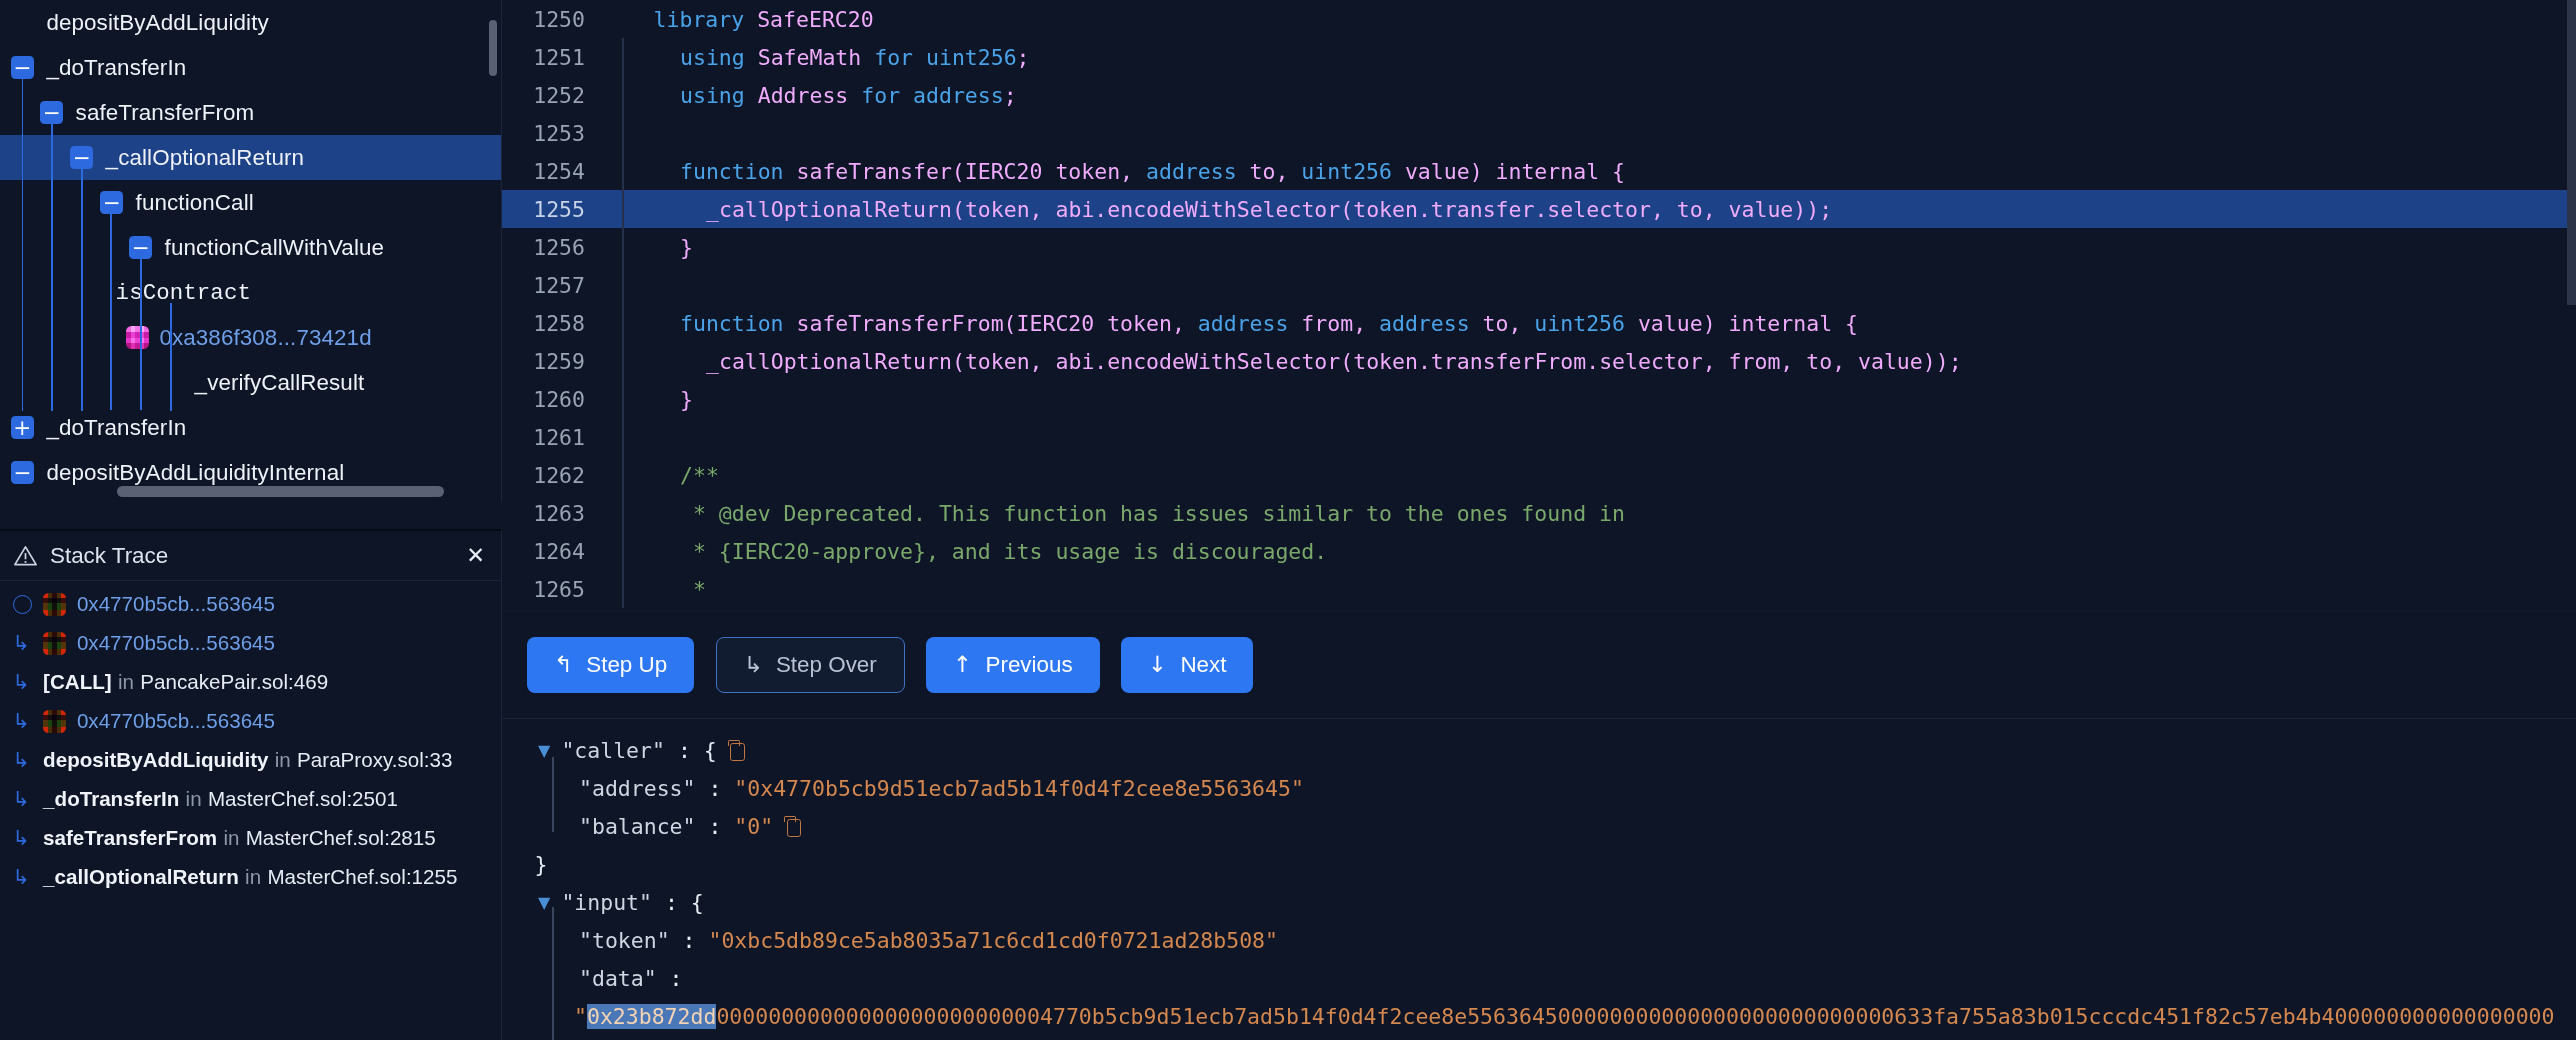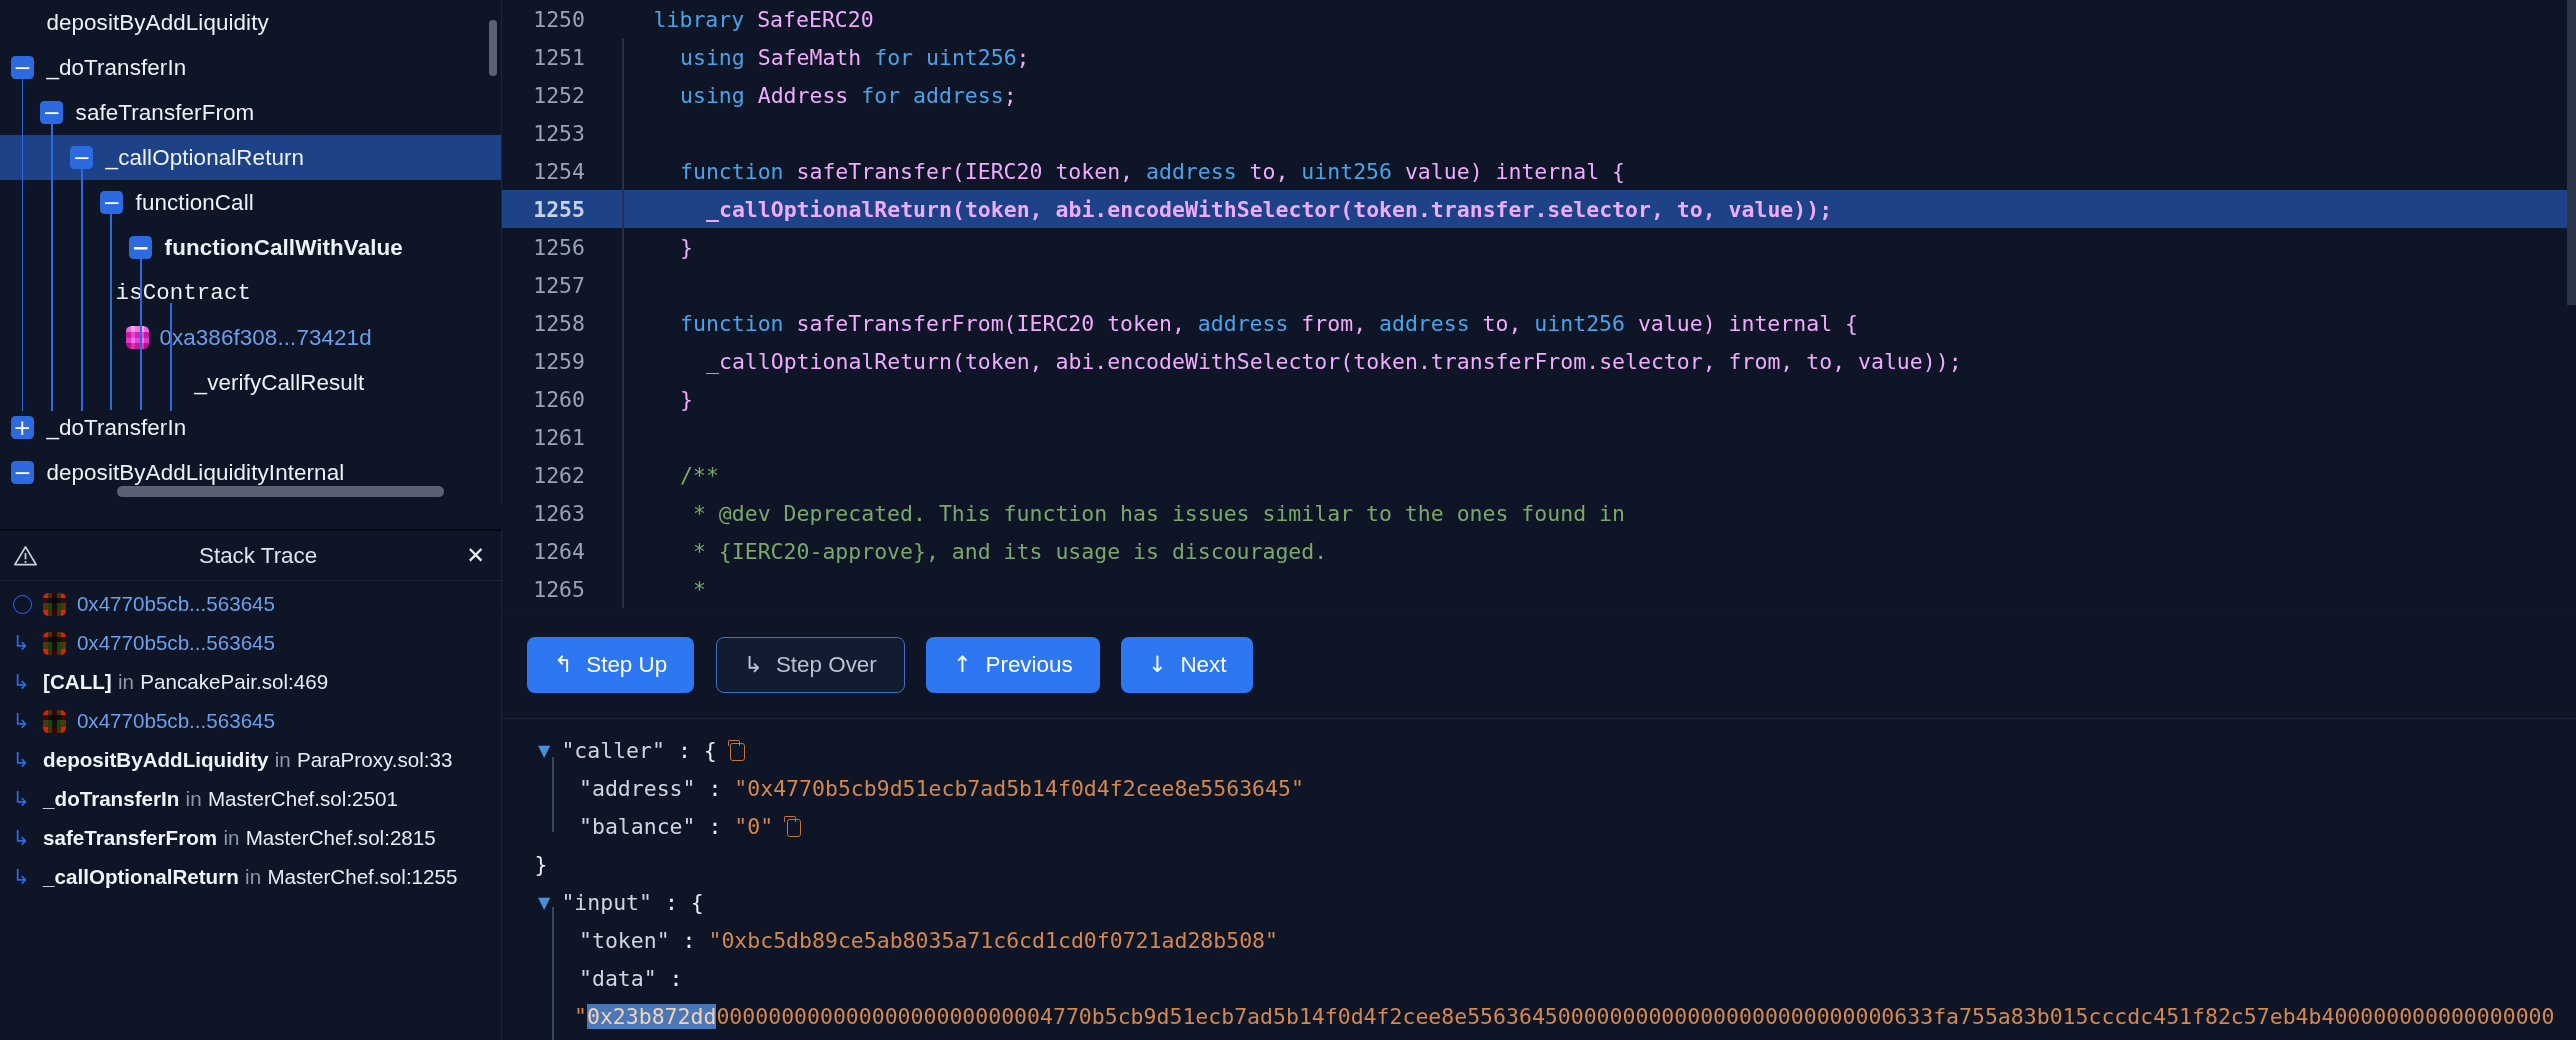--- a/index.html
+++ b/index.html
@@ -86,21 +86,20 @@
   }
 
   
   .stack-panel {
     flex: 1;
     background: #0d1526;
     border-top: 2.7px solid #060a14;
     border-right: 1.8px solid #1b2438;
     display: flex; flex-direction: column;
     overflow: hidden;
-    text-align: center;
   }
   .stack-head {
     height: 50px;
     display: flex; align-items: center;
     padding: 0 16px 0 14.4px;
     border-bottom: 0.9px solid #1b2438;
   }
   .warn-icon {
     width: 23px; height: 21.5px; margin-right: 12.6px;
     position: relative; flex: 0 0 23px;
@@ -147,21 +146,21 @@
     background: #0d1526;
     overflow: hidden;
     font-family: "DejaVu Sans Mono", monospace;
   }
   .code-line {
     display: flex; align-items: center;
     height: 38px;
     font-size: 21.5px;
     white-space: pre;
   }
-  .code-line.hl { background: #1d4288; font-weight: bold; }
+  .code-line.hl { background: #1d4288; }
   .gutter {
     width: 103px; flex: 0 0 103px;
     text-align: right; padding-right: 20px;
     color: #9aa3b2; font-size: 21.5px;
     user-select: none;
   }
   .code-line.hl .gutter { color: #c6d2e6; }
   .guide {
     width: 1.8px; height: 38px; background: #26304a;
     flex: 0 0 1.8px; margin-right: 0;
@@ -269,21 +268,21 @@
             <span class="lbl">safeTransferFrom</span>
           </div>
           <div class="tree-row selected" style="padding-left: 70px;">
             <span class="toggle minus"></span>
             <span class="lbl">_callOptionalReturn</span>
           </div>
           <div class="tree-row" style="padding-left: 100px;">
             <span class="toggle minus"></span>
             <span class="lbl">functionCall</span>
           </div>
-          <div class="tree-row" style="padding-left: 129px; font-weight: bold;">
+          <div class="tree-row" style="padding-left: 129px;">
             <span class="toggle minus"></span>
             <span class="lbl">functionCallWithValue</span>
           </div>
           <div class="tree-row" style="padding-left: 80px; font-family: Liberation Mono, monospace;">
             <span class="toggle none"></span>
             <span class="lbl">isContract</span>
           </div>
           <div class="tree-row" style="padding-left: 90px;">
             <span class="toggle none"></span>
             <span class="blockie"></span>

